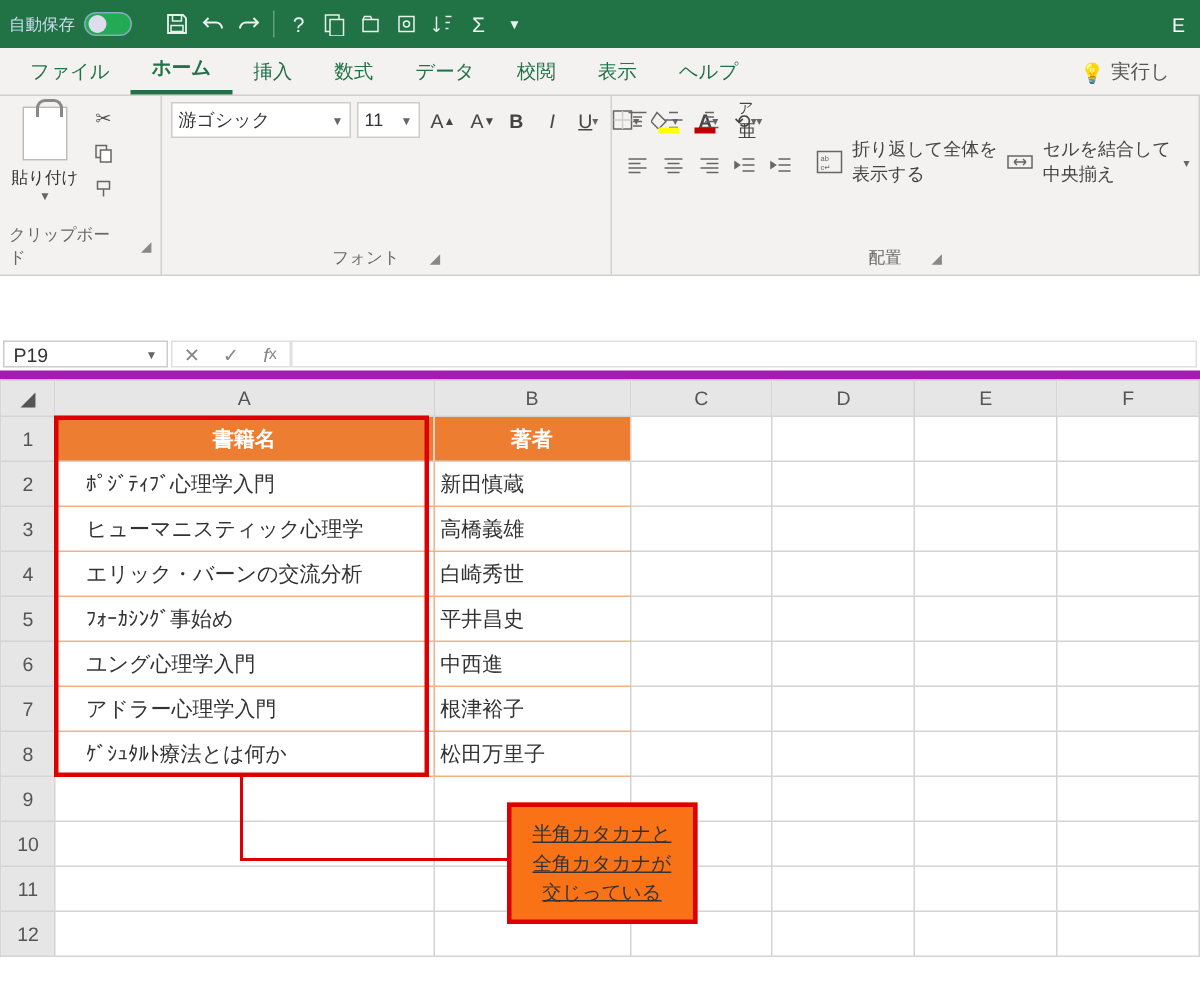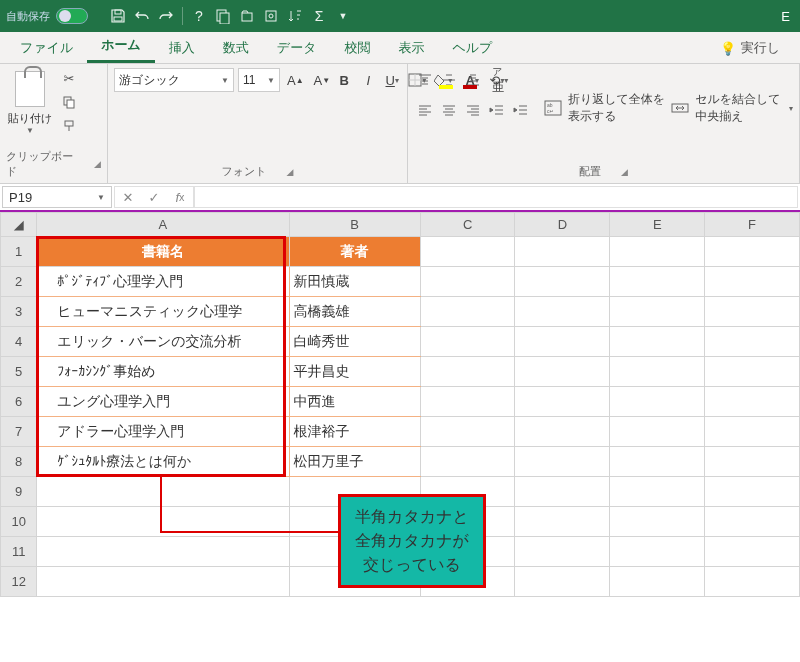--- a/index.html
+++ b/index.html
@@ -44,21 +44,21 @@
   .color-swatch { width: 14px; height: 4px; }
   .yellow { background: #ffff00; }
   .red { background: #c00000; }
 
   .align-grid { display: flex; flex-direction: column; gap: 6px; }
   .align-row { display: flex; gap: 2px; }
   .align-opts { display: flex; flex-direction: row; gap: 4px; margin-left: 12px; font-size: 12px; color: #444; margin-top: 23px; }
   .align-opt { display: flex; align-items: center; gap: 6px; cursor: pointer; }
 
   
-  .fbar { height: 28px; display: flex; align-items: stretch; border-bottom: 2px solid #a21caf; background: #fff; }
+  .fbar { height: 28px; display: flex; align-items: stretch; border-bottom: 6px solid #a21caf; background: #fff; margin-top: 41px; }
   .namebox { width: 110px; border: 1px solid #ccc; display: flex; align-items: center; padding: 0 6px; font-size: 13px; justify-content: space-between; margin: 2px; }
   .fx-ctrl { display: flex; align-items: center; border: 1px solid #e0e0e0; margin: 2px 0; }
   .fx-btn { width: 26px; display: flex; align-items: center; justify-content: center; color: #888; font-size: 13px; cursor: pointer; }
   .fx-input { flex: 1; border: 1px solid #e0e0e0; margin: 2px 2px 2px 0; padding: 0 6px; display: flex; align-items: center; font-size: 13px; }
 
   
   .grid-wrap { position: relative; }
   table.sheet { border-collapse: collapse; table-layout: fixed; width: 100%; }
   .sheet th, .sheet td { border: 1px solid #d4d4d4; height: 30px; font-size: 14px; padding: 0 4px; text-align: left; overflow: hidden; white-space: nowrap; }
   .sheet thead th { background: #e6e6e6; text-align: center; font-weight: normal; color: #555; height: 24px; font-size: 13px; }
@@ -67,21 +67,21 @@
   .colA { width: 250px; }
   .colB { width: 130px; }
   .colO { width: 94px; }
 
   .hdr-cell { background: #ED7D31 !important; color: #fff; text-align: center !important; font-weight: bold; }
   .data-cell { border-bottom: 1px solid #F4B183 !important; }
   .data-cell.colA-cell { border-right: 1px solid #F4B183 !important; padding-left: 20px; }
 
   
   .redbox { position: absolute; border: 3px solid #d00; pointer-events: none; }
-  .callout { position: absolute; border: 3px solid #d00; background: #14b8a6; padding: 8px 14px; font-size: 16px; text-align: center; line-height: 1.5; }
+  .callout { position: absolute; border: 3px solid #d00; background: #f97316; padding: 8px 14px; font-size: 13px; text-align: center; line-height: 1.5; text-decoration: underline; }
   .leader { position: absolute; background: #d00; height: 2px; }
   .leader-v { position: absolute; background: #d00; width: 2px; }
 
   svg { display: block; }
 </style>
 </head>
 <body>
 
 <div class="titlebar">
   <div class="autosave">

